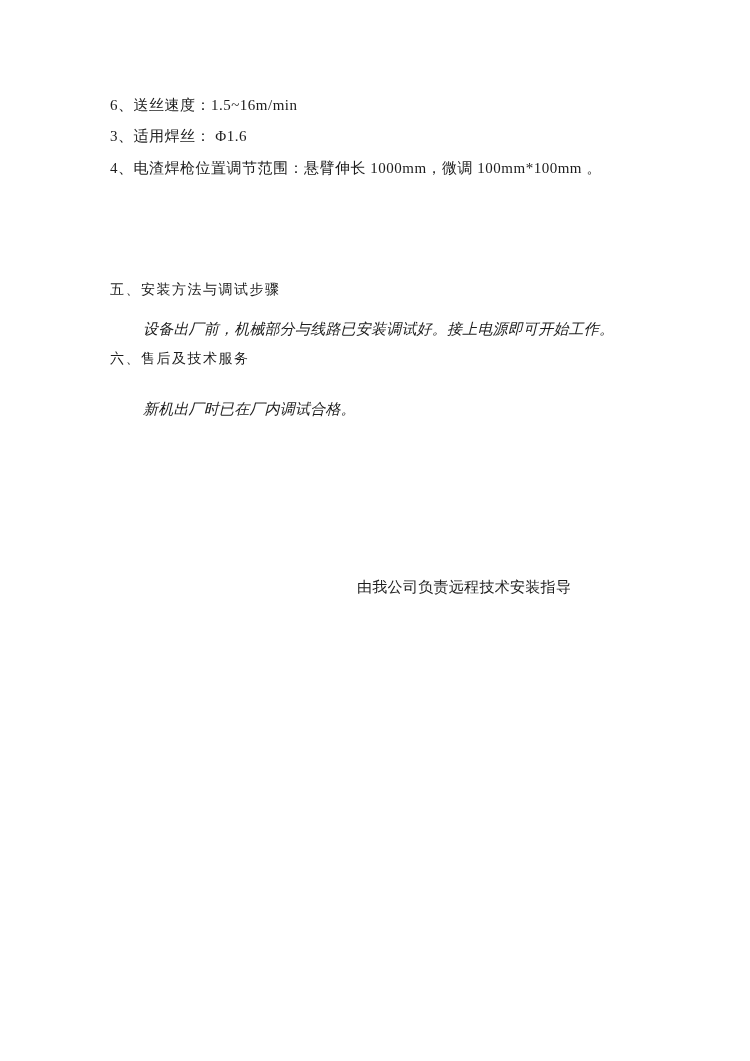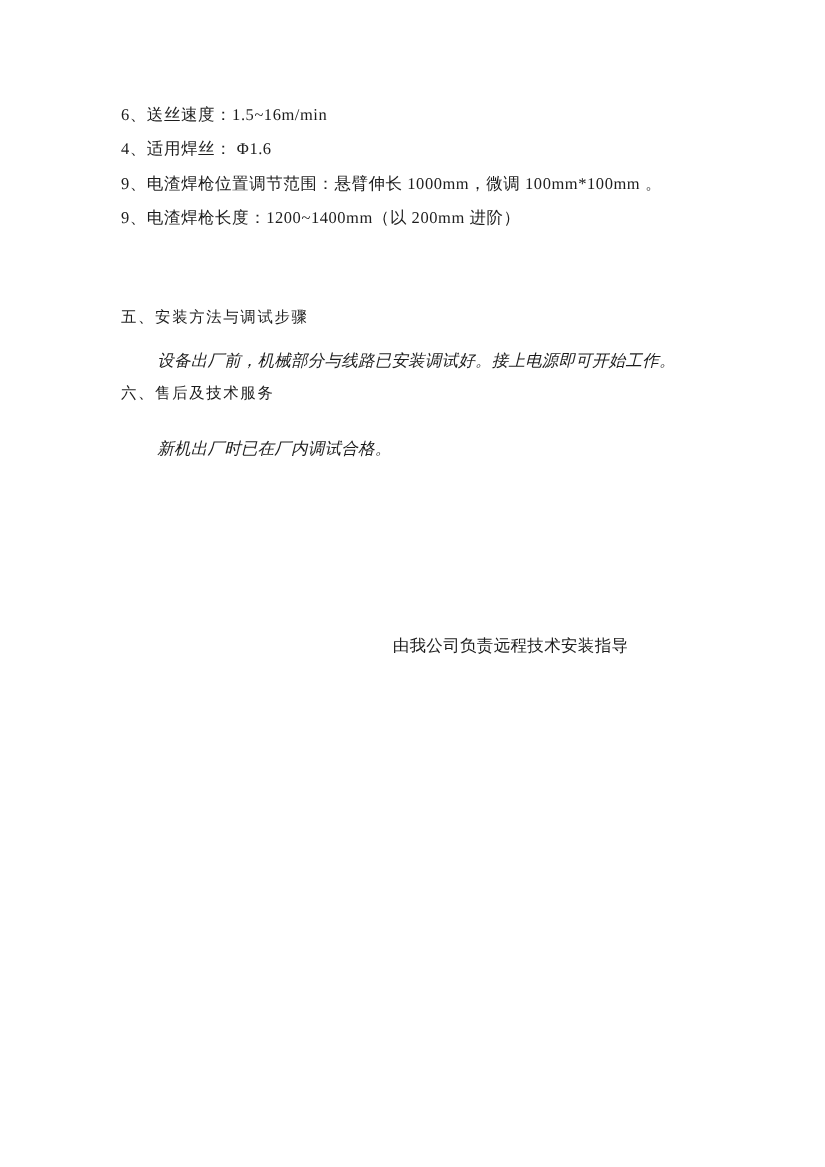--- a/index.html
+++ b/index.html
@@ -60,23 +60,22 @@
     white-space: pre;
   }
 </style>
 </head>
 <body>
 
 <div class="page">
 
   <div class="spec-list">
     <div class="spec-item">6、送丝速度：1.5~16m/min</div>
-    <div class="spec-item">4、适用焊丝： Φ1.6</div>
-    <div class="spec-item">9、电渣焊枪位置调节范围：悬臂伸长 1000mm，微调 100mm*100mm 。</div>
-    <div class="spec-item">9、电渣焊枪长度：1200~1400mm（以 200mm 进阶）</div>
+    <div class="spec-item">3、适用焊丝： Φ1.6</div>
+    <div class="spec-item">4、电渣焊枪位置调节范围：悬臂伸长 1000mm，微调 100mm*100mm 。</div>
   </div>
 
   <div class="heading" style="top:275px">五、安装方法与调试步骤</div>
 
   <div class="para single" style="top:315px">设备出厂前，机械部分与线路已安装调试好。接上电源即可开始工作。</div>
 
   <div class="heading" style="top:344px">六、售后及技术服务</div>
 
   <div class="para single" style="top:395px">新机出厂时已在厂内调试合格。</div>
 

